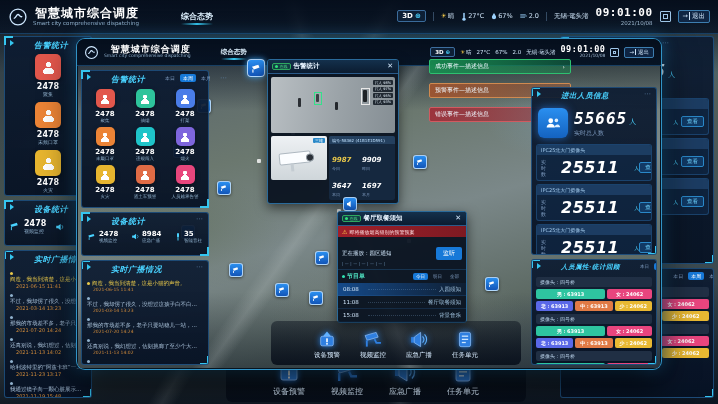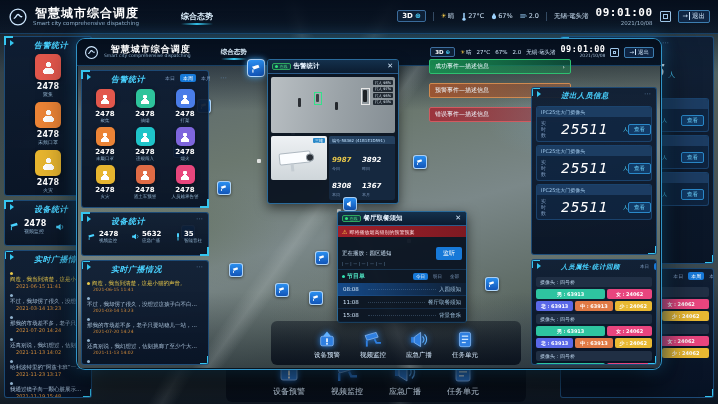--- a/index.html
+++ b/index.html
@@ -113,21 +113,21 @@
   .hero{display:flex;align-items:center;gap:6px;padding:5px 6px 3px;}
   .hic{width:30px;height:30px;border-radius:6px;background:linear-gradient(180deg,#2a8ff0,#1462c0);
     display:flex;align-items:center;justify-content:center;box-shadow:0 0 8px rgba(40,140,255,.6);flex:none;}
   .hv{font-size:16px;font-weight:800;font-style:italic;color:#fff;letter-spacing:1px;font-family:"DejaVu Sans Mono","Liberation Mono",monospace;}
   .hu{font-size:7px;color:#49d2ff;margin-left:2px;}
   .hl{font-size:6px;color:#7f9cc0;margin-top:1px;}
   .gate{background:rgba(16,40,70,.7);border:1px solid rgba(44,116,180,.4);border-radius:3px;margin:3px 4px;overflow:hidden;}
   .gn{font-size:5px;color:#9fc6e8;background:rgba(30,62,100,.95);padding:2px 4px;white-space:nowrap;}
   .gr{display:flex;align-items:center;padding:3px 4px;}
   .cl{font-size:5px;color:#7f9cc0;}
-  .cv{font-size:14px;font-weight:normal;font-style:italic;color:#fff;margin:0 15px;letter-spacing:.5px;}
+  .cv{font-size:16px;font-weight:bold;font-style:italic;color:#fff;margin:0 15px;letter-spacing:.5px;}
   .cu{font-size:5px;color:#49d2ff;}
   .vbtn{margin-left:auto;font-size:5.5px;color:#6fd4ff;border:1px solid #2a88c8;background:rgba(20,80,140,.5);
     padding:1px 5px;border-radius:2px;white-space:nowrap;}
   .group{margin:3px 4px;}
   .gname{font-size:5px;color:#b8d0e8;background:rgba(34,48,70,.95);padding:2px 4px;border-radius:2px;white-space:nowrap;}
   .prow1{display:flex;gap:2px;margin-top:2px;}
   .pill{height:10px;border-radius:2px;display:flex;align-items:center;justify-content:center;
     font-size:5px;color:#fff;font-weight:bold;white-space:nowrap;}
   .pk-m{background:#2ec4a0;flex:1.55}.pk-f{background:#e8457e;flex:1}
   .pk-o{background:#5a68e8;flex:1}.pk-c{background:#e07a45;flex:1}.pk-y{background:#e8b832;flex:1}
@@ -561,23 +561,23 @@
       </div>
       <div class="caminfo">
         <div class="photo">
           <span class="pbadge">三维</span>
           <span class="cambody"></span>
         </div>
         <div class="cstats">
           <div class="csh">编号-58362 (41B1E1D591)</div>
           <div class="csg">
             <span class="cst"><span class="csv gold">9987</span><div class="csl">今日</div></span>
-            <span class="cst"><span class="csv">3892</span><div class="csl">昨日</div></span>
-            <span class="cst"><span class="csv">8308</span><div class="csl">本周</div></span>
-            <span class="cst"><span class="csv">1367</span><div class="csl">本月</div></span>
+            <span class="cst"><span class="csv">9909</span><div class="csl">昨日</div></span>
+            <span class="cst"><span class="csv">3647</span><div class="csl">本周</div></span>
+            <span class="cst"><span class="csv">1697</span><div class="csl">本月</div></span>
           </div>
         </div>
       </div>
     </div>
 
     <div style="position:absolute;left:352px;top:20px;width:142px;">
       <div class="toast t-s">
           <span>成功事件—描述信息</span>
           <span class="ar">›</span>
         </div>
@@ -734,21 +734,21 @@
               <span class="tv" style="font-size:7px;display:block;">2478</span>
               <span class="tl" style="font-size:4.5px;display:block;">视频监控</span>
             </span>
         </span>
         <span style="display:flex;gap:2px;align-items:center;">
           <svg width="9" height="9" viewBox="0 0 16 16">
               <path d="M2 6h3l4-3v10l-4-3H2z" fill="#49d2ff"></path>
               <path d="M11 5a4 4 0 010 6" stroke="#49d2ff" fill="none"></path>
             </svg>
           <span>
-              <span class="tv" style="font-size:7px;display:block;">5632</span>
+              <span class="tv" style="font-size:7px;display:block;">8984</span>
               <span class="tl" style="font-size:4.5px;display:block;">应急广播</span>
             </span>
         </span>
         <span style="display:flex;gap:2px;align-items:center;">
           <svg width="8" height="9" viewBox="0 0 16 18">
               <rect x="6" y="2" width="4" height="9" rx="2" fill="#49d2ff"></rect>
               <rect x="7" y="11" width="2" height="6" fill="#49d2ff"></rect>
             </svg>
           <span>
               <span class="tv" style="font-size:7px;display:block;">35</span>
@@ -769,20 +769,34 @@
       <div class="bi" style="font-size:5.5px;"><span class="dot" style="background:#8fb0cc;"></span><span class="tx" style="display:inline-block;max-width:112px;vertical-align:middle;">那我的市场差不多，老子只要站稳儿一站，工要之气每…</span><div class="tme" style="font-size:4.5px;">2021-07-20 14:24</div></div>
       <div class="bi" style="font-size:5.5px;"><span class="dot" style="background:#8fb0cc;"></span><span class="tx" style="display:inline-block;max-width:112px;vertical-align:middle;">还真别说，我幻想过，估刻挑廊了至少个大设置模造…</span><div class="tme" style="font-size:4.5px;">2021-11-13 14:02</div></div>
       <div class="bi" style="font-size:5.5px;"><span class="dot" style="background:#8fb0cc;"></span><span class="tx" style="display:inline-block;max-width:112px;vertical-align:middle;">哈利波特里的“阿兹卡班”一会自己发行的圣诞，整个…</span></div>
     </div>
 
     <div class="panel" style="left:454px;top:48px;width:126px;height:168px;overflow:hidden;">
       <div class="ph">
         <span class="tri"></span>
         <span class="pt" style="font-size:7.5px;">进出人员信息</span>
         <span class="more" style="margin-left:auto;">⋯</span>
+      </div>
+      <div class="hero">
+        <span class="hic">
+          <svg width="18" height="18" viewBox="0 0 24 24">
+              <circle cx="9" cy="9" r="3.2" fill="#fff"></circle>
+              <path d="M3.5 18c0-3 2.5-5 5.5-5s5.5 2 5.5 5z" fill="#fff"></path>
+              <circle cx="16.5" cy="8.5" r="2.4" fill="#dff0ff"></circle>
+              <path d="M14 17.5c.3-2.4 2.5-4 4.5-3.6 1.6.3 2.8 1.8 3 3.6z" fill="#dff0ff"></path>
+            </svg>
+        </span>
+        <span>
+          <span><span class="hv">55665</span><span class="hu">人</span></span>
+          <div class="hl">实时总人数</div>
+        </span>
       </div>
       <div class="gate">
         <div class="gn">IPC25北大门摄像头</div>
         <div class="gr">
             <span class="cl">实时数</span>
             <span class="cv">25511</span>
             <span class="cu">人</span>
             <span class="vbtn">查看</span>
           </div>
       </div>

